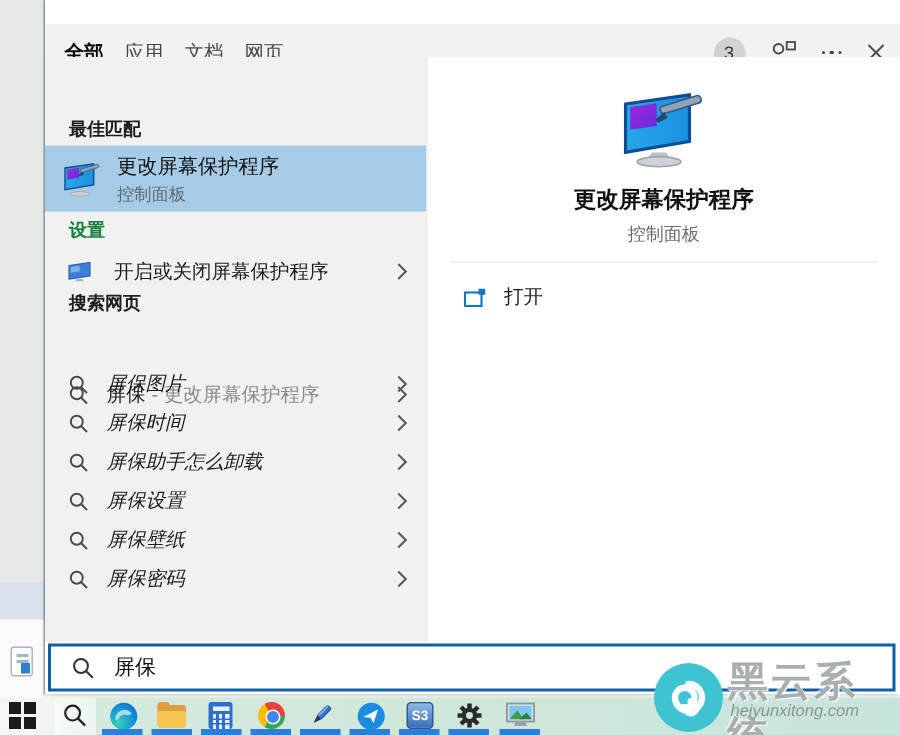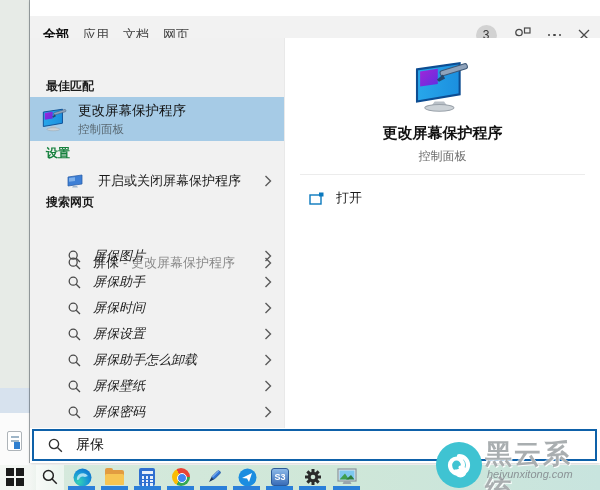--- a/index.html
+++ b/index.html
@@ -53,21 +53,21 @@
   .settings-row .ic { margin-left:15px; }
   .settings-row .lbl { margin-left:14px; font-size:13px; color:#1b1b1b; }
 
   .webfirst-row { position:absolute; left:0; top:178px; width:254px; height:26px; display:flex; align-items:center; }
   .sugg-wrap { position:absolute; left:0; top:167px; width:254px;font-style:italic; }
   .sugg-row { width:254px; height:26px; display:flex; align-items:center; }
   .mag { margin-left:16px; flex:0 0 auto; }
   .sugg-lbl { margin-left:12px; font-size:13px; color:#1b1b1b; }
   .sugg-suffix { color:#8a8a8a; margin-left:4px; }
   .chev { position:absolute; right:12px; width:8px; height:12px; }
-  .rowrel { position:relative;padding-left:22px; }
+  .rowrel { position:relative; }
 
   
   .preview-icon { position:absolute; left:50%; top:22px; transform:translateX(-50%); }
   .preview-title { position:absolute; left:0; top:86px; width:100%; text-align:center;
                    font-size:15px; font-weight:bold; color:#111; }
   .preview-sub { position:absolute; left:0; top:110px; width:100%; text-align:center; font-size:12px; color:#6b6b6b; }
   .divider { position:absolute; left:15px; right:15px; top:136px; height:1px; background:#ececec; }
   .open-row { position:absolute; left:0; top:146px; width:100%; height:28px; display:flex; align-items:center; }
   .open-row .ic { margin-left:24px; }
   .open-lbl { margin-left:12px; font-size:13px; color:#1b1b1b; }
@@ -239,51 +239,41 @@
             <span class="sugg-lbl">屏保图片</span>
             <svg class="chev" viewBox="0 0 8 12">
               <path d="M1.5,1 L6.5,6 L1.5,11" fill="none" stroke="#5a5a5a" stroke-width="1.4"></path>
             </svg>
           </div>
           <div class="sugg-row rowrel">
             <svg class="mag" width="13" height="13" viewBox="0 0 13 13">
               <circle cx="5.2" cy="5.2" r="4" fill="none" stroke="#4a4a4a" stroke-width="1.3"></circle>
               <path d="M8.2,8.2 L12,12" stroke="#4a4a4a" stroke-width="1.3"></path>
             </svg>
-            <span class="sugg-lbl">屏保助手</span>
+            <span class="sugg-lbl">屏保时间</span>
             <svg class="chev" viewBox="0 0 8 12">
               <path d="M1.5,1 L6.5,6 L1.5,11" fill="none" stroke="#5a5a5a" stroke-width="1.4"></path>
             </svg>
           </div>
           <div class="sugg-row rowrel">
             <svg class="mag" width="13" height="13" viewBox="0 0 13 13">
               <circle cx="5.2" cy="5.2" r="4" fill="none" stroke="#4a4a4a" stroke-width="1.3"></circle>
               <path d="M8.2,8.2 L12,12" stroke="#4a4a4a" stroke-width="1.3"></path>
             </svg>
-            <span class="sugg-lbl">屏保时间</span>
+            <span class="sugg-lbl">屏保助手怎么卸载</span>
             <svg class="chev" viewBox="0 0 8 12">
               <path d="M1.5,1 L6.5,6 L1.5,11" fill="none" stroke="#5a5a5a" stroke-width="1.4"></path>
             </svg>
           </div>
           <div class="sugg-row rowrel">
             <svg class="mag" width="13" height="13" viewBox="0 0 13 13">
               <circle cx="5.2" cy="5.2" r="4" fill="none" stroke="#4a4a4a" stroke-width="1.3"></circle>
               <path d="M8.2,8.2 L12,12" stroke="#4a4a4a" stroke-width="1.3"></path>
             </svg>
             <span class="sugg-lbl">屏保设置</span>
-            <svg class="chev" viewBox="0 0 8 12">
-              <path d="M1.5,1 L6.5,6 L1.5,11" fill="none" stroke="#5a5a5a" stroke-width="1.4"></path>
-            </svg>
-          </div>
-          <div class="sugg-row rowrel">
-            <svg class="mag" width="13" height="13" viewBox="0 0 13 13">
-              <circle cx="5.2" cy="5.2" r="4" fill="none" stroke="#4a4a4a" stroke-width="1.3"></circle>
-              <path d="M8.2,8.2 L12,12" stroke="#4a4a4a" stroke-width="1.3"></path>
-            </svg>
-            <span class="sugg-lbl">屏保助手怎么卸载</span>
             <svg class="chev" viewBox="0 0 8 12">
               <path d="M1.5,1 L6.5,6 L1.5,11" fill="none" stroke="#5a5a5a" stroke-width="1.4"></path>
             </svg>
           </div>
           <div class="sugg-row rowrel">
             <svg class="mag" width="13" height="13" viewBox="0 0 13 13">
               <circle cx="5.2" cy="5.2" r="4" fill="none" stroke="#4a4a4a" stroke-width="1.3"></circle>
               <path d="M8.2,8.2 L12,12" stroke="#4a4a4a" stroke-width="1.3"></path>
             </svg>
             <span class="sugg-lbl">屏保壁纸</span>

